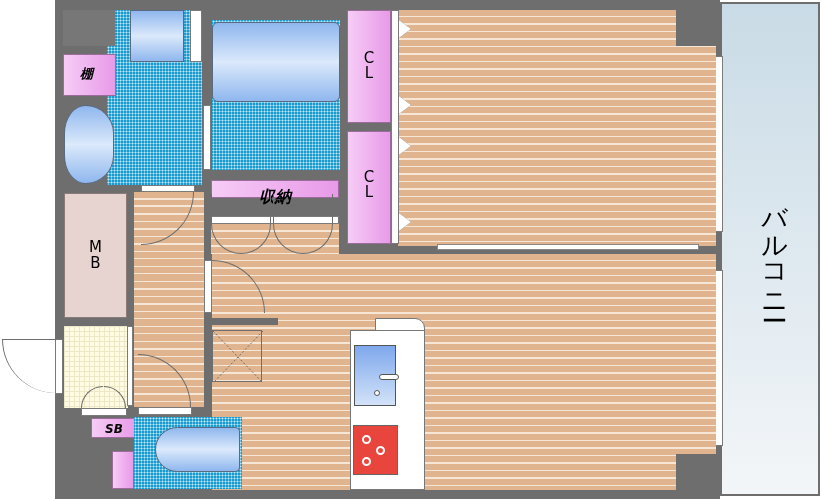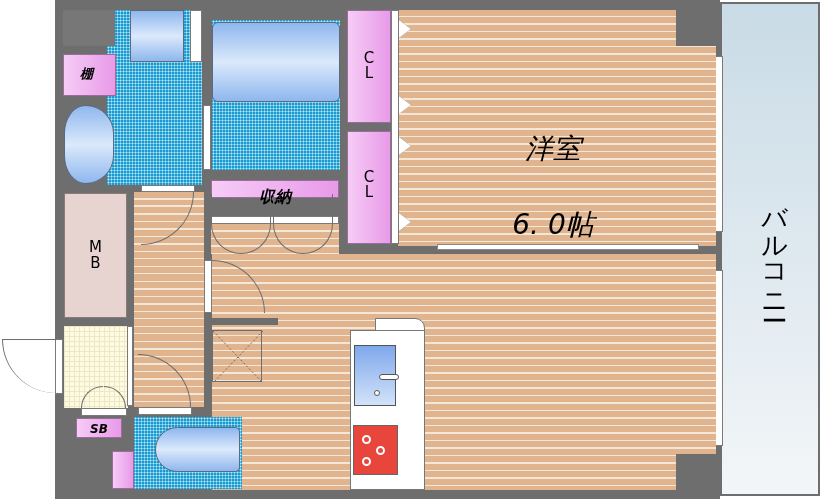--- a/index.html
+++ b/index.html
@@ -37,22 +37,21 @@
 
 <div class="abs balcony" style="left:720px;top:2px;width:100px;height:494px;">
   <div class="abs plain" style="left:28px;top:185px;width:40px;font-size:26px;line-height:30px;writing-mode:vertical-rl;">バルコニー</div>
 </div>
 <div class="abs white" style="left:715px;top:56px;width:8px;height:176px;"></div>
 <div class="abs white" style="left:715px;top:270px;width:8px;height:176px;"></div>
 
 <div class="abs floor" style="left:398px;top:10px;width:318px;height:236px;">
   <div class="abs wall" style="right:0;top:0;width:40px;height:36px;"></div>
   <div class="abs label" style="left:70px;top:82px;width:170px;font-size:28px;line-height:38px;">
-    <span>洋室</span><br>
-    <span>6. 0帖</span>
+    <br>
   </div>
 </div>
 <div class="abs" style="left:437px;top:244px;width:262px;height:6px;background:#fff;border:1px solid #888;"></div>
 
 <div class="abs pink" style="left:347px;top:10px;width:44px;height:113px;">
   <div class="abs plain" style="left:0;top:40px;width:42px;font-size:15px;line-height:15px;">C
 L</div>
 </div>
 <div class="abs pink" style="left:347px;top:131px;width:44px;height:113px;">
   <div class="abs plain" style="left:0;top:38px;width:42px;font-size:15px;line-height:15px;">C
@@ -122,21 +121,21 @@
 </div>
 
 <div class="abs genkan" style="left:64px;top:326px;width:64px;height:82px;"></div>
 <div class="abs white" style="left:55px;top:339px;width:8px;height:55px;"></div>
 <div class="abs door-arc" style="left:2px;top:339px;width:54px;height:54px;border-radius:100% 0 0 0;border-right:none;border-bottom:none;border-top-left-radius:0;border-bottom-left-radius:100%;"></div>
 <div class="abs white" style="left:127px;top:326px;width:6px;height:80px;"></div>
 <div class="abs door-arc" style="left:81px;top:386px;width:22px;height:22px;border-radius:100% 0 0 0;border-right:none;border-bottom:none;"></div>
 <div class="abs door-arc" style="left:104px;top:386px;width:22px;height:22px;border-radius:0 100% 0 0;border-left:none;border-bottom:none;"></div>
 
 <div class="abs white" style="left:81px;top:408px;width:46px;height:8px;"></div>
-<div class="abs pink" style="left:76px;top:418px;width:46px;height:20px;">
+<div class="abs pink" style="left:91px;top:418px;width:46px;height:20px;">
   <div class="abs label" style="left:0;top:3px;width:44px;font-size:12px;font-weight:bold;">SB</div>
 </div>
 <div class="abs pink" style="left:112px;top:451px;width:22px;height:38px;"></div>
 
 <div class="abs white" style="left:138px;top:407px;width:54px;height:8px;"></div>
 <div class="abs door-arc" style="left:138px;top:354px;width:53px;height:53px;border-radius:0 100% 0 0;border-left:none;border-bottom:none;"></div>
 <div class="abs wet" style="left:134px;top:417px;width:108px;height:72px;"></div>
 <div class="abs fixture" style="left:155px;top:427px;width:85px;height:45px;border-radius:40px 8px 8px 40px;"></div>
 
 </body></html>

